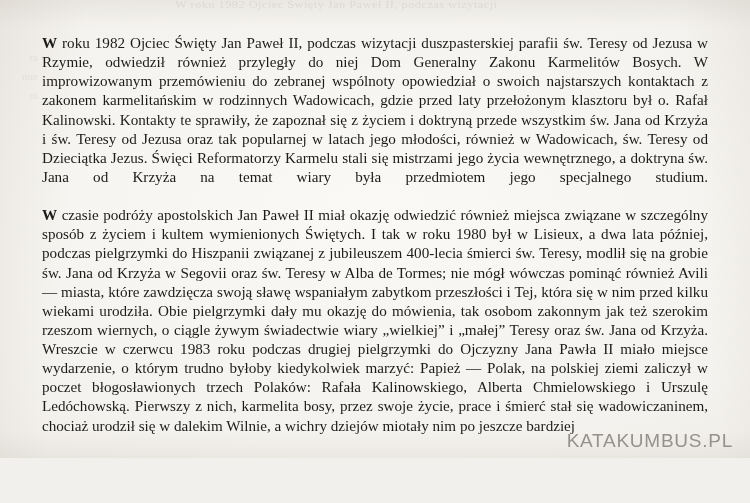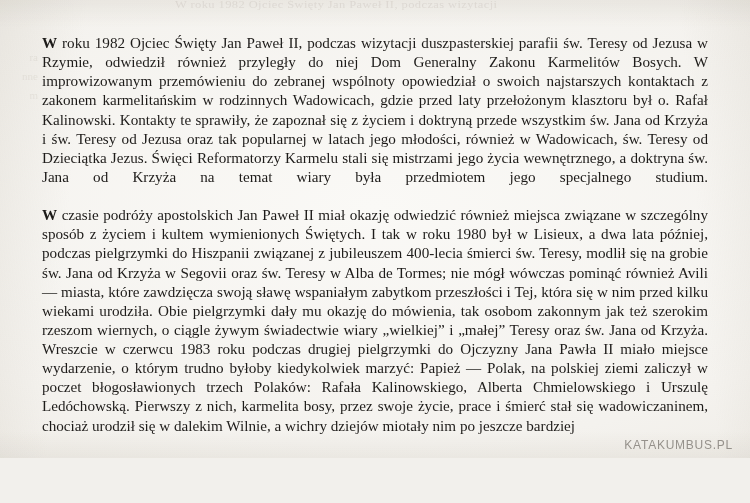--- a/index.html
+++ b/index.html
@@ -102,21 +102,21 @@
     width: 100%;
   }
   .para.no-stretch::after { display: none; }
 
   
   .watermark {
     position: absolute;
     right: 17px;
     bottom: 6px;
     font-family: "Liberation Sans", "DejaVu Sans", sans-serif;
-    font-size: 12px;
+    font-size: 19px;
     letter-spacing: 0.75px;
     color: #8e8a84;
     opacity: 0.92;
     user-select: none;
     white-space: nowrap;
   }
 
   
   .speck {
     position: absolute;

